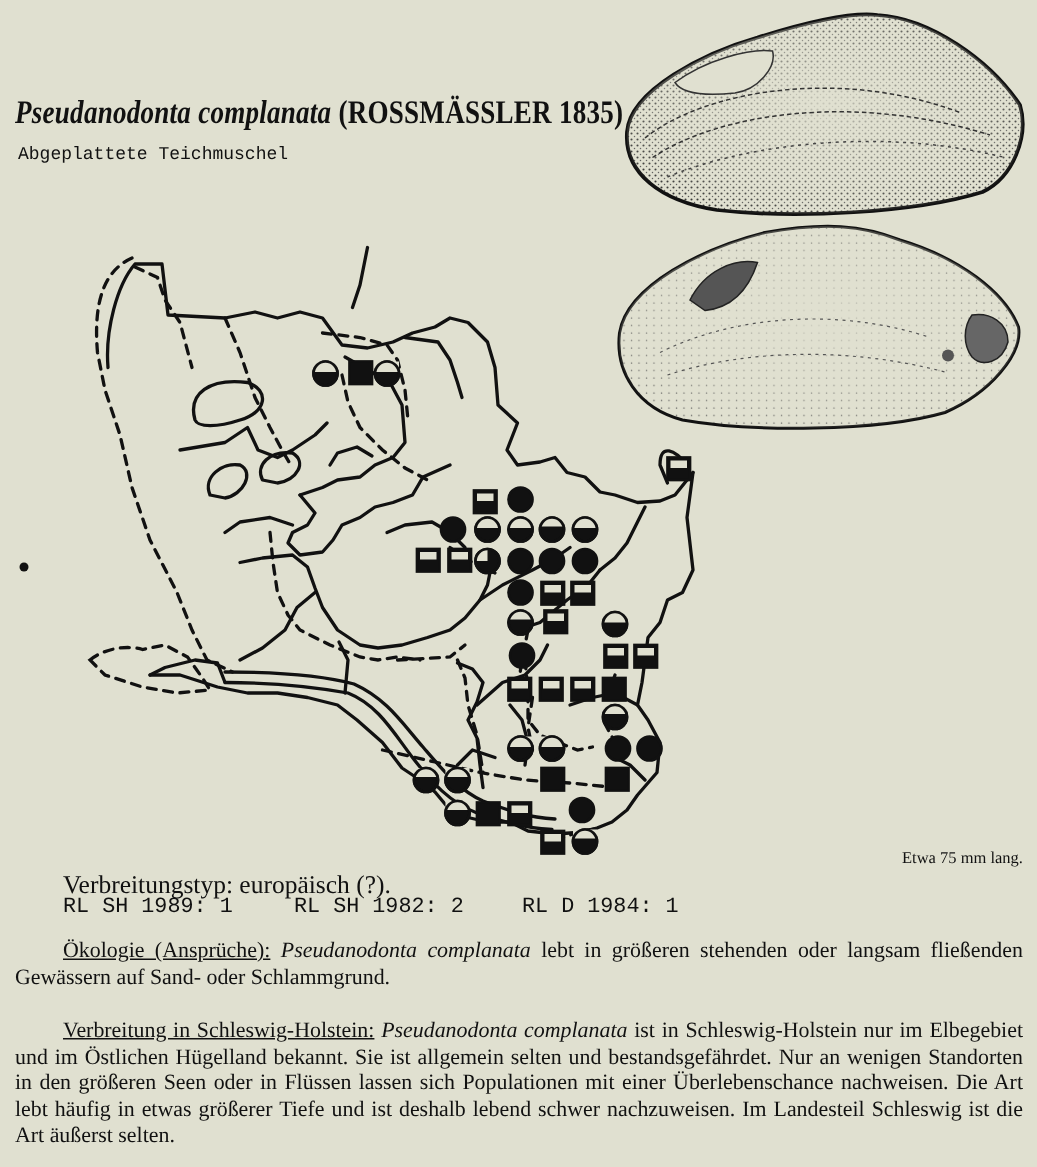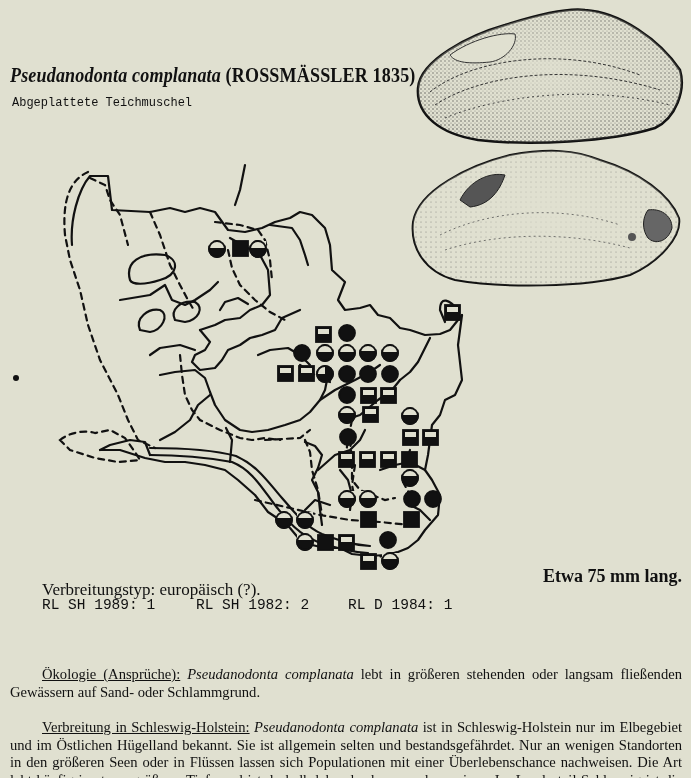--- a/index.html
+++ b/index.html
@@ -17,29 +17,28 @@
     font-size: 22px; font-weight: bold;
     transform: scaleX(0.82); transform-origin: left top;
     white-space: nowrap; letter-spacing: 0.2px;
   }
   .title .sp { font-style: italic; }
   .subtitle {
     left: 12px; top: 96px;
     font-family: "Liberation Mono", "DejaVu Sans Mono", monospace;
     font-size: 12px; white-space: nowrap;
   }
-  .size-note { right: 9px; top: 566px; font-size: 18px; white-space: nowrap; font-weight: bold; }
+  .size-note { right: 9px; top: 566px; font-size: 11px; white-space: nowrap; }
   .verb-typ { left: 42px; top: 580px; font-size: 17px; white-space: nowrap; }
   .rl-row { left: 42px; top: 597px; font-size: 14.5px; white-space: nowrap; }
   .rl-row span { position: absolute; white-space: nowrap; font-family: Liberation Mono, monospace; }
   .para {
     left: 10px; width: 672px;
     font-size: 14.6px; line-height: 17.5px;
     text-align: justify;
-    margin-top: 40px;
   }
   .para .head { text-decoration: underline; }
   .para .it { font-style: italic; }
   .p1 { top: 626px; text-indent: 32px; }
   .p2 { top: 679px; text-indent: 32px; }
   svg { position: absolute; }
 </style>
 </head>
 <body>
 

